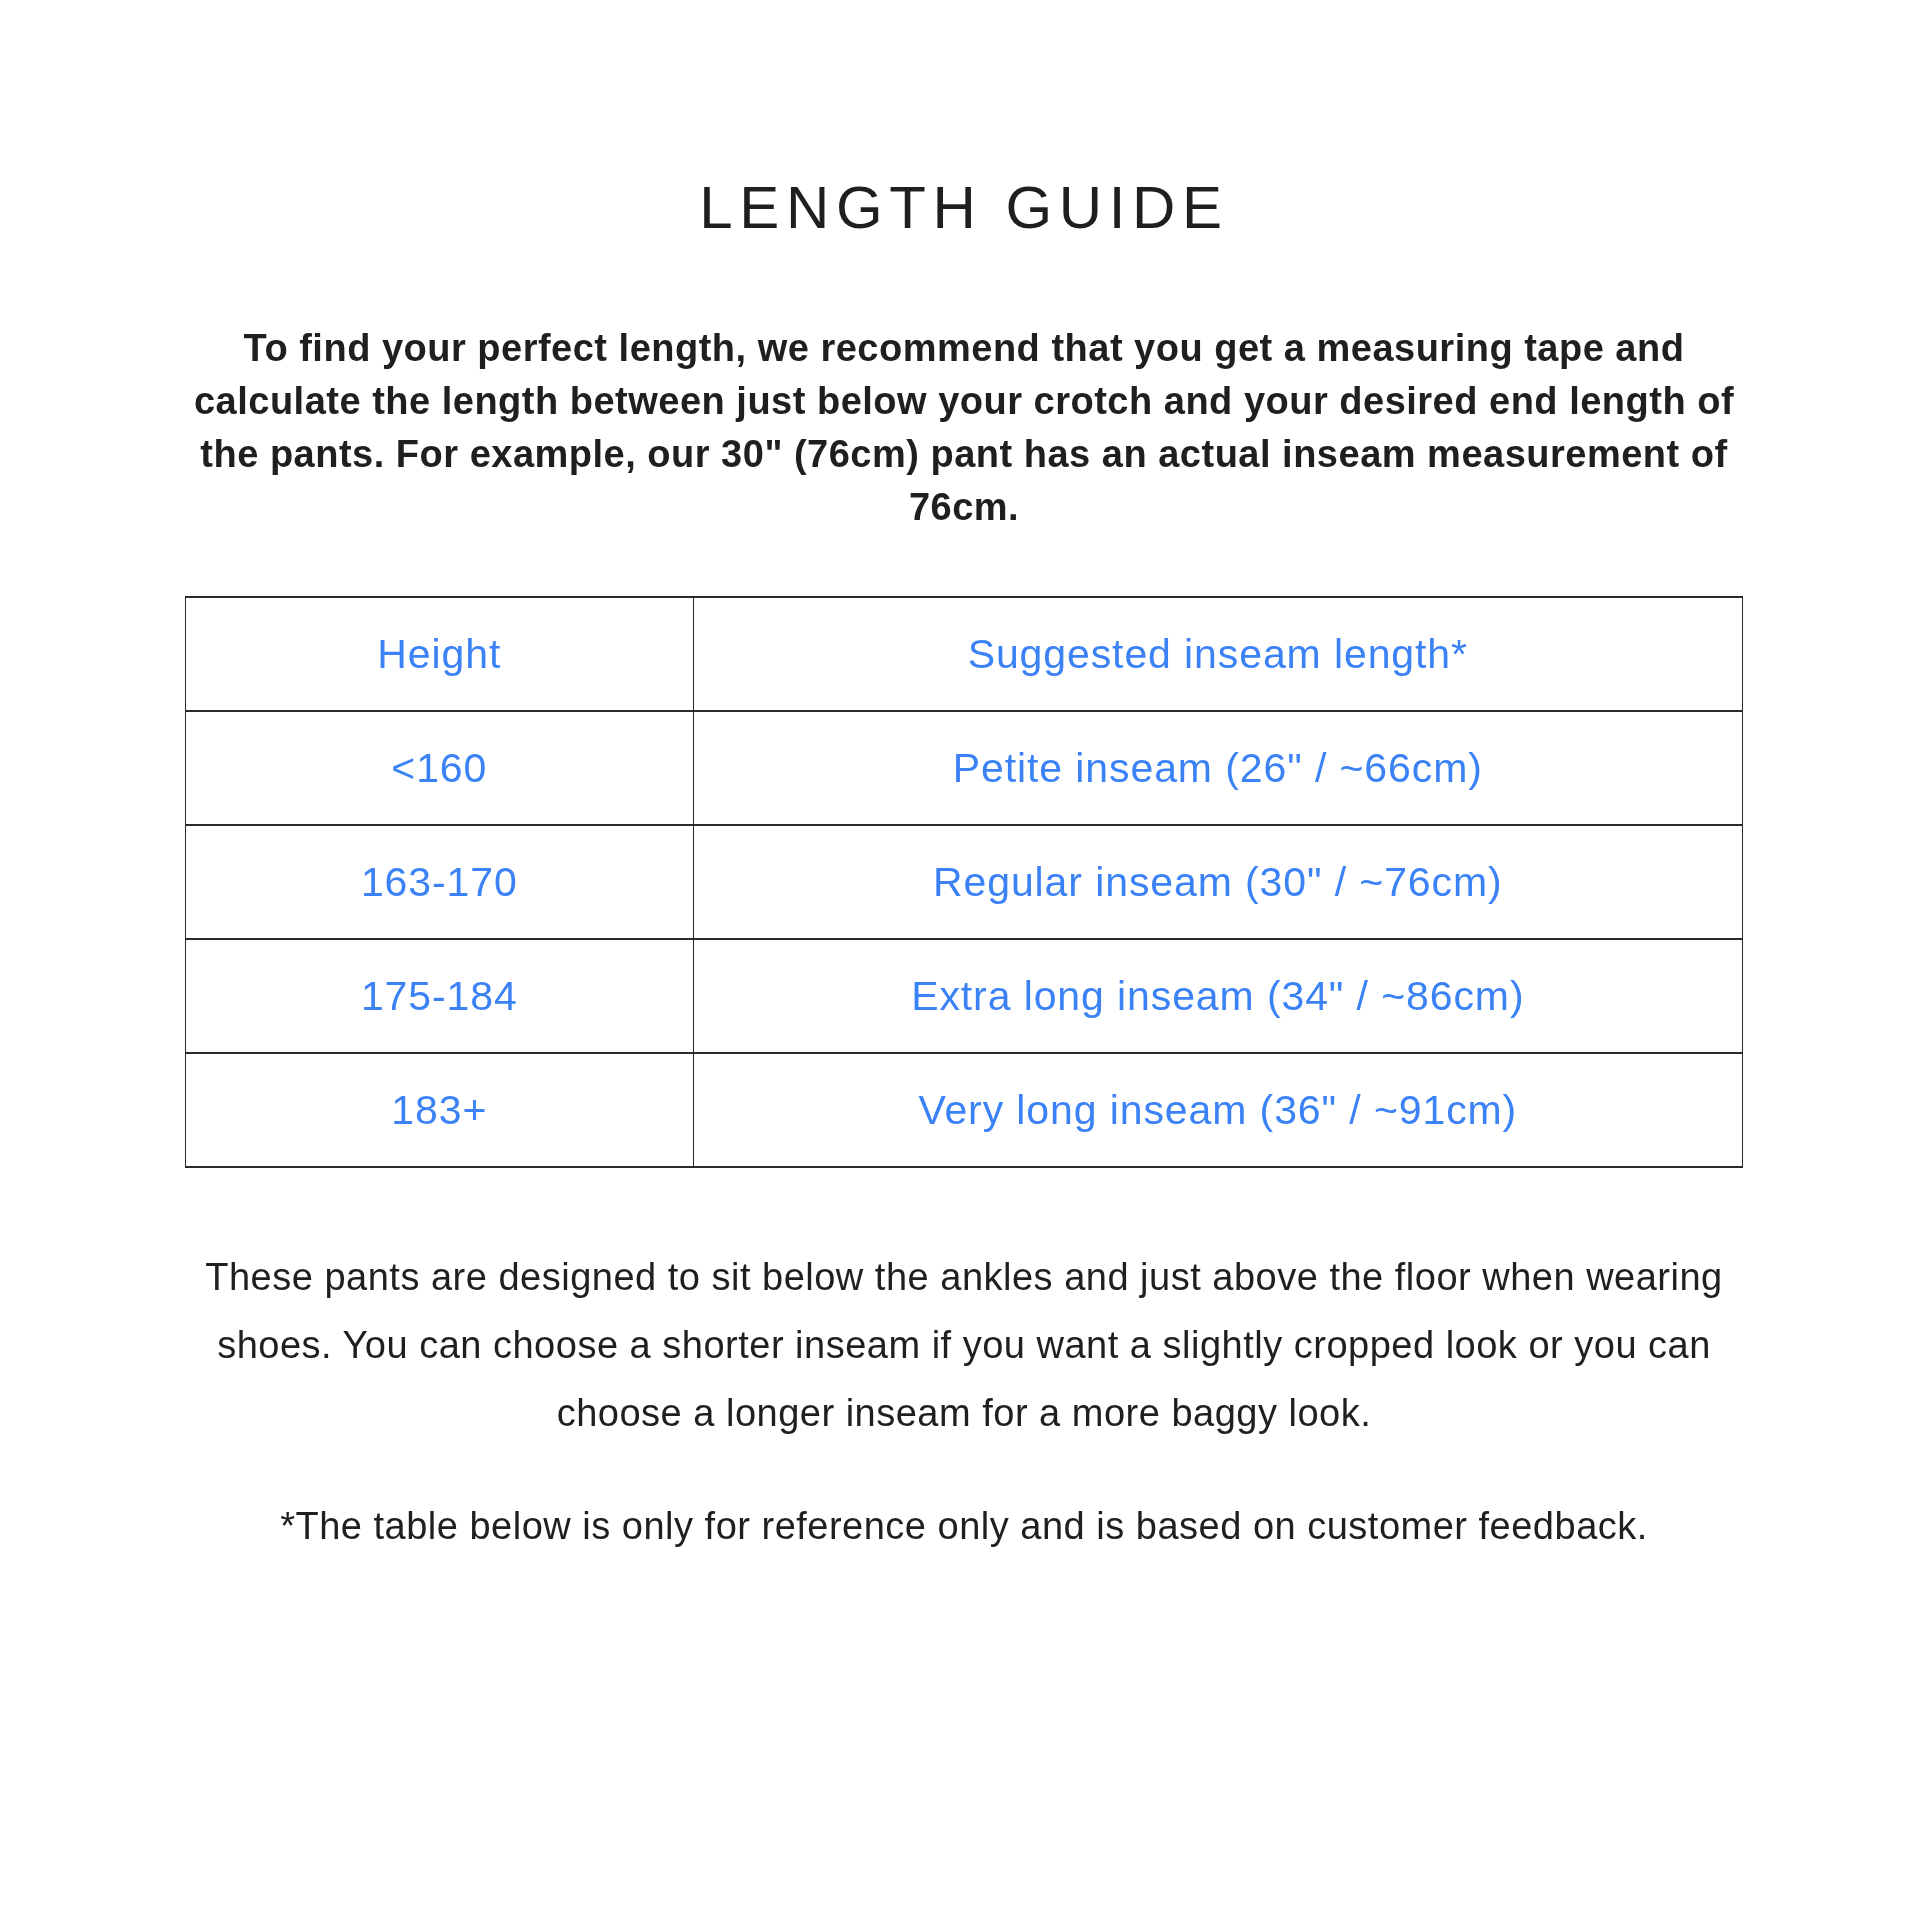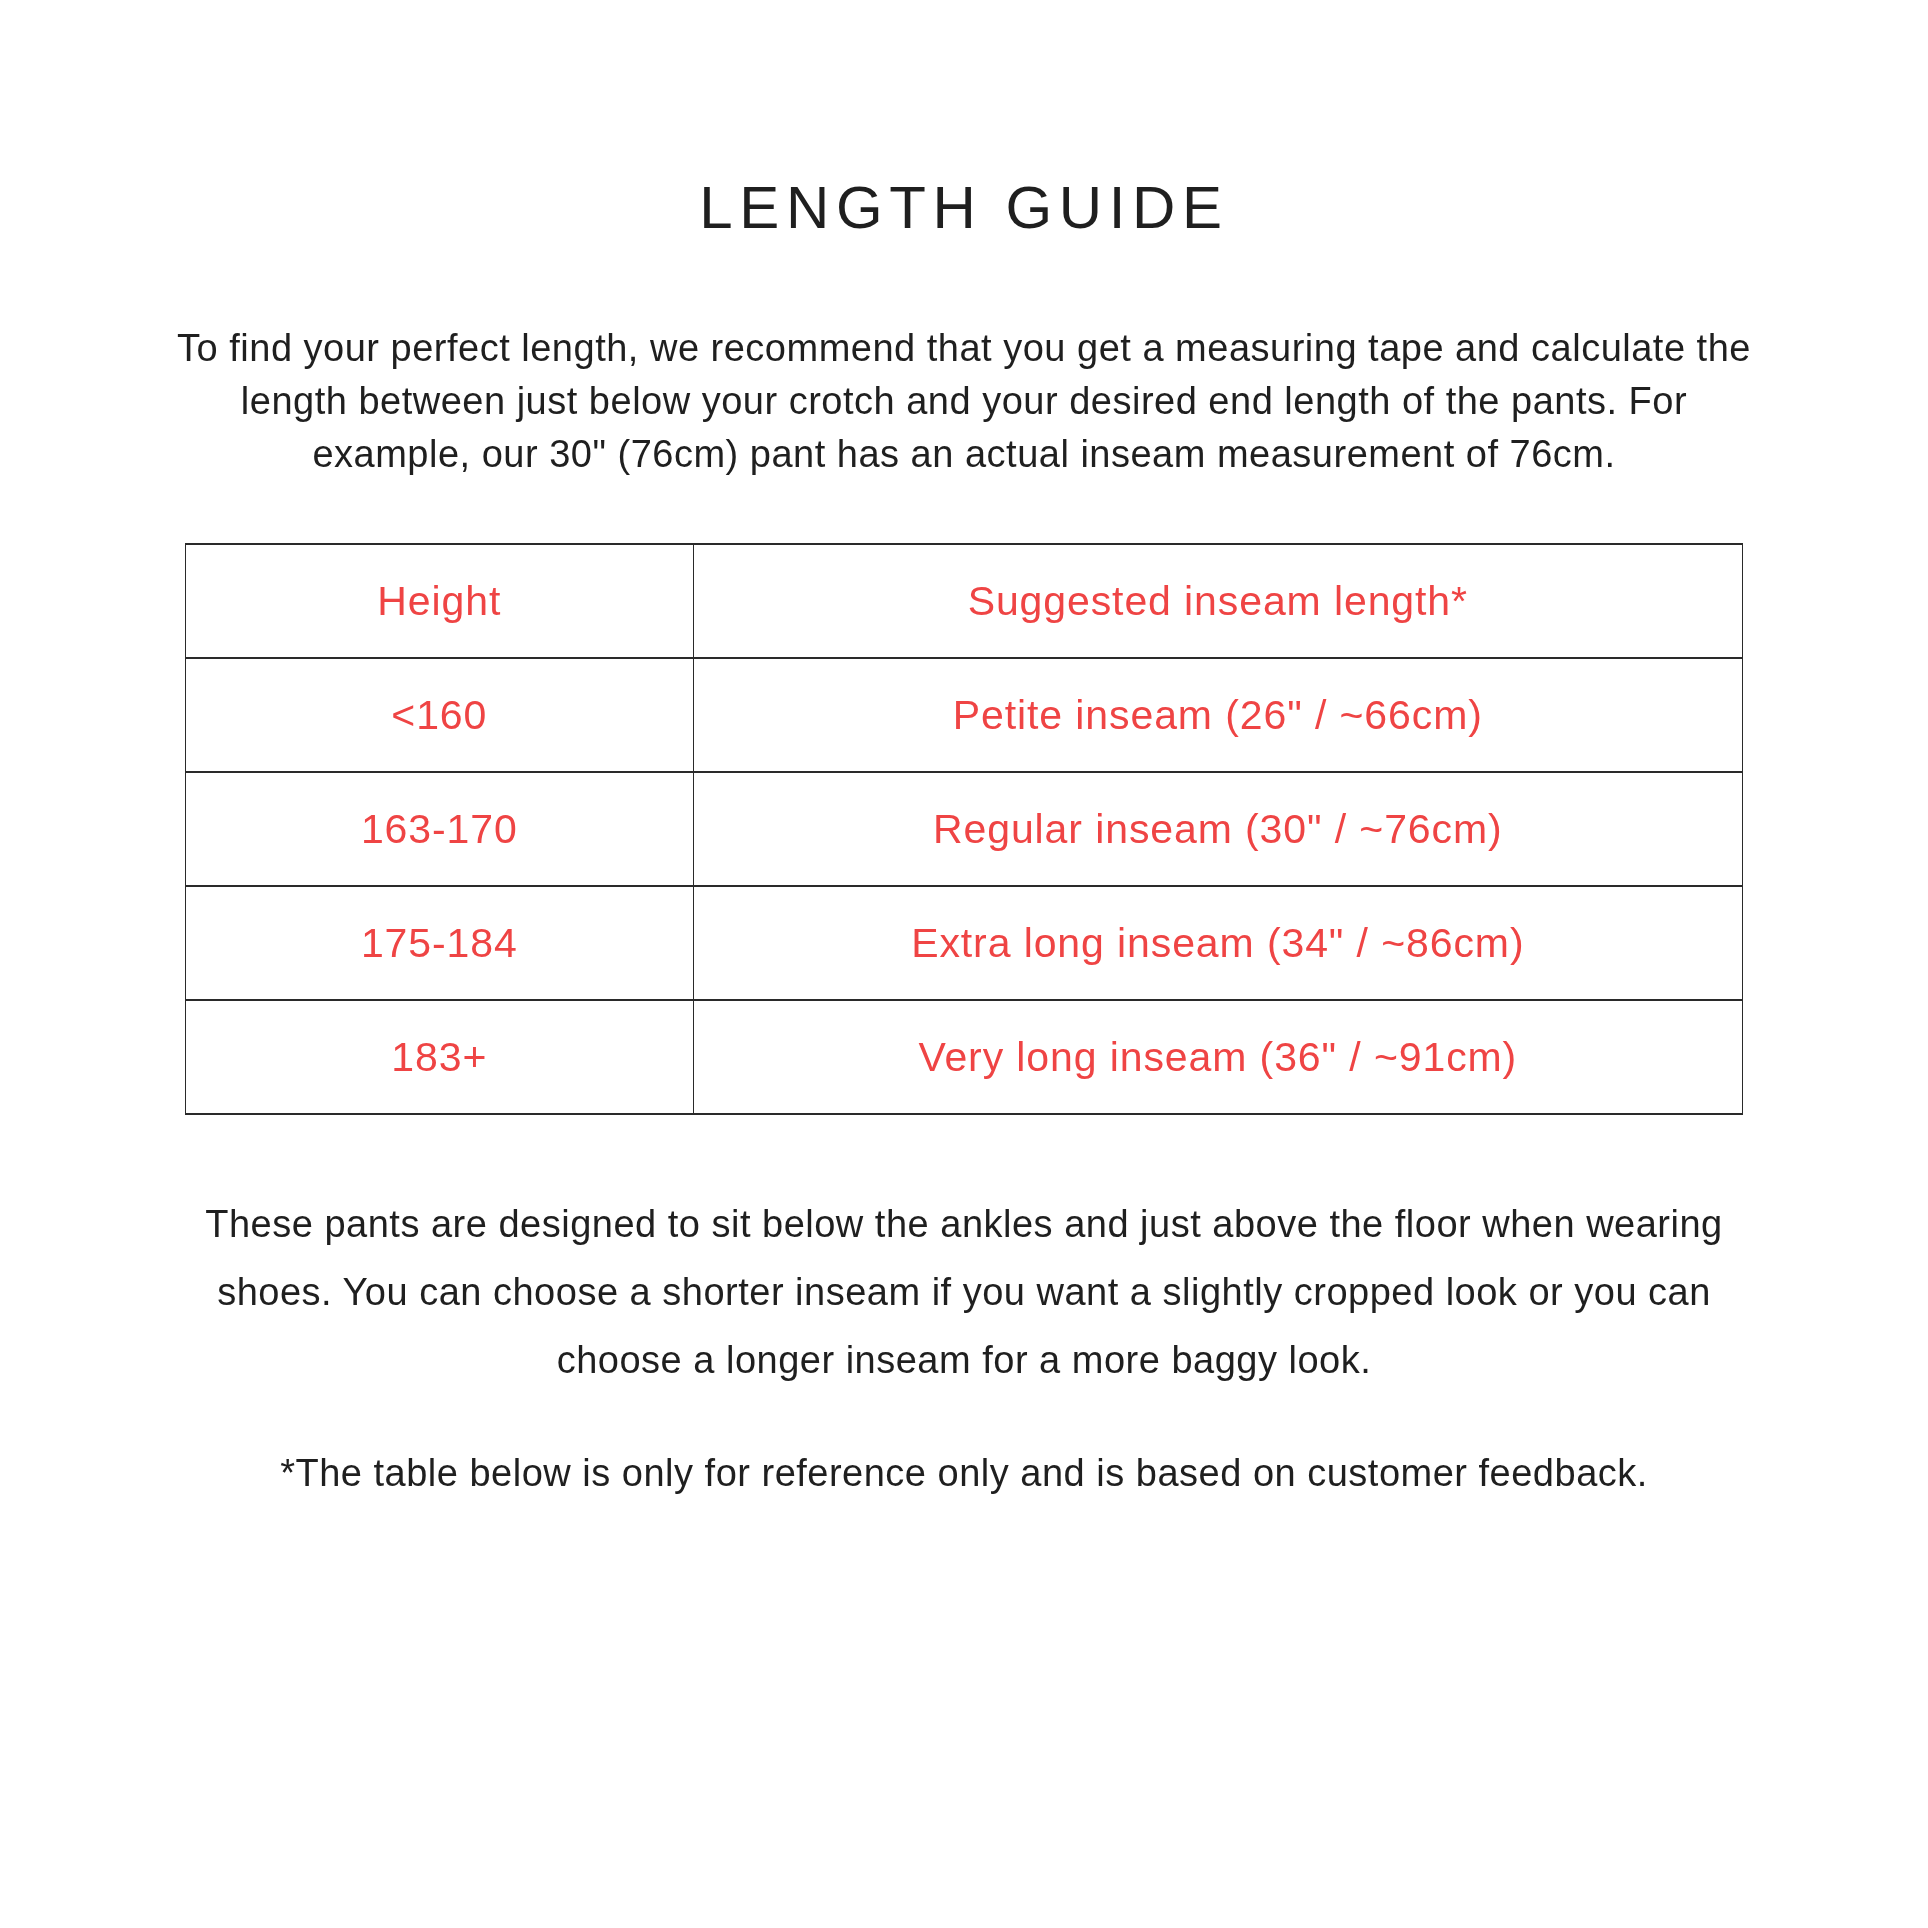--- a/index.html
+++ b/index.html
@@ -29,21 +29,21 @@
     letter-spacing: 6.6px;
     line-height: 66px;
     color: #1f1f1f;
     white-space: nowrap;
   }
   .intro {
     width: 1582px;
     margin: 81px auto 0 auto;
     text-align: center;
     font-size: 38px;
-    font-weight: 400;
+    font-weight: 700;
     line-height: 53px;
     letter-spacing: 0.5px;
   }
   table.guide {
     width: 1558px;
     margin: 62px auto 0 auto;
     border-collapse: collapse;
     table-layout: fixed;
   }
   table.guide col.col-height  { width: 32.6%; }
@@ -54,21 +54,21 @@
     border-bottom: 2.8px solid #2a2a2a;
     border-left: 1.9px solid #2a2a2a;
     border-right: 1.9px solid #2a2a2a;
     height: 112px;
     padding: 0 9.4px;
     text-align: center;
     vertical-align: middle;
     font-size: 41px;
     font-weight: 300;
     letter-spacing: 0.9px;
-    color: #ef4444;
+    color: #3b82f6;
     white-space: nowrap;
     overflow: hidden;
   }
   .note {
     width: 1525px;
     margin: 75px auto 0 auto;
     text-align: center;
     font-size: 38px;
     font-weight: 300;
     line-height: 68px;

